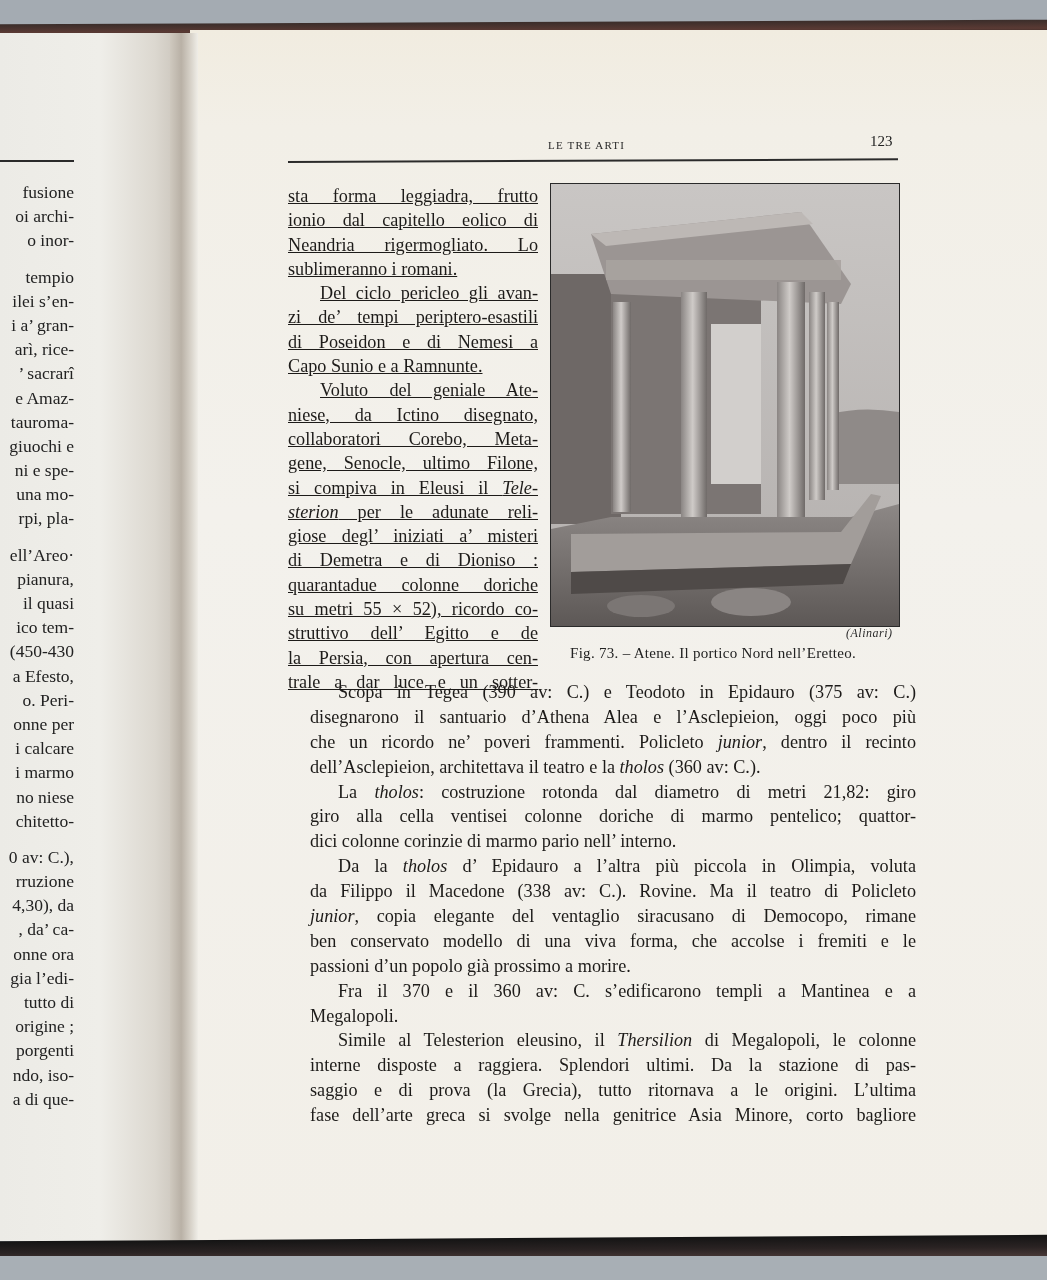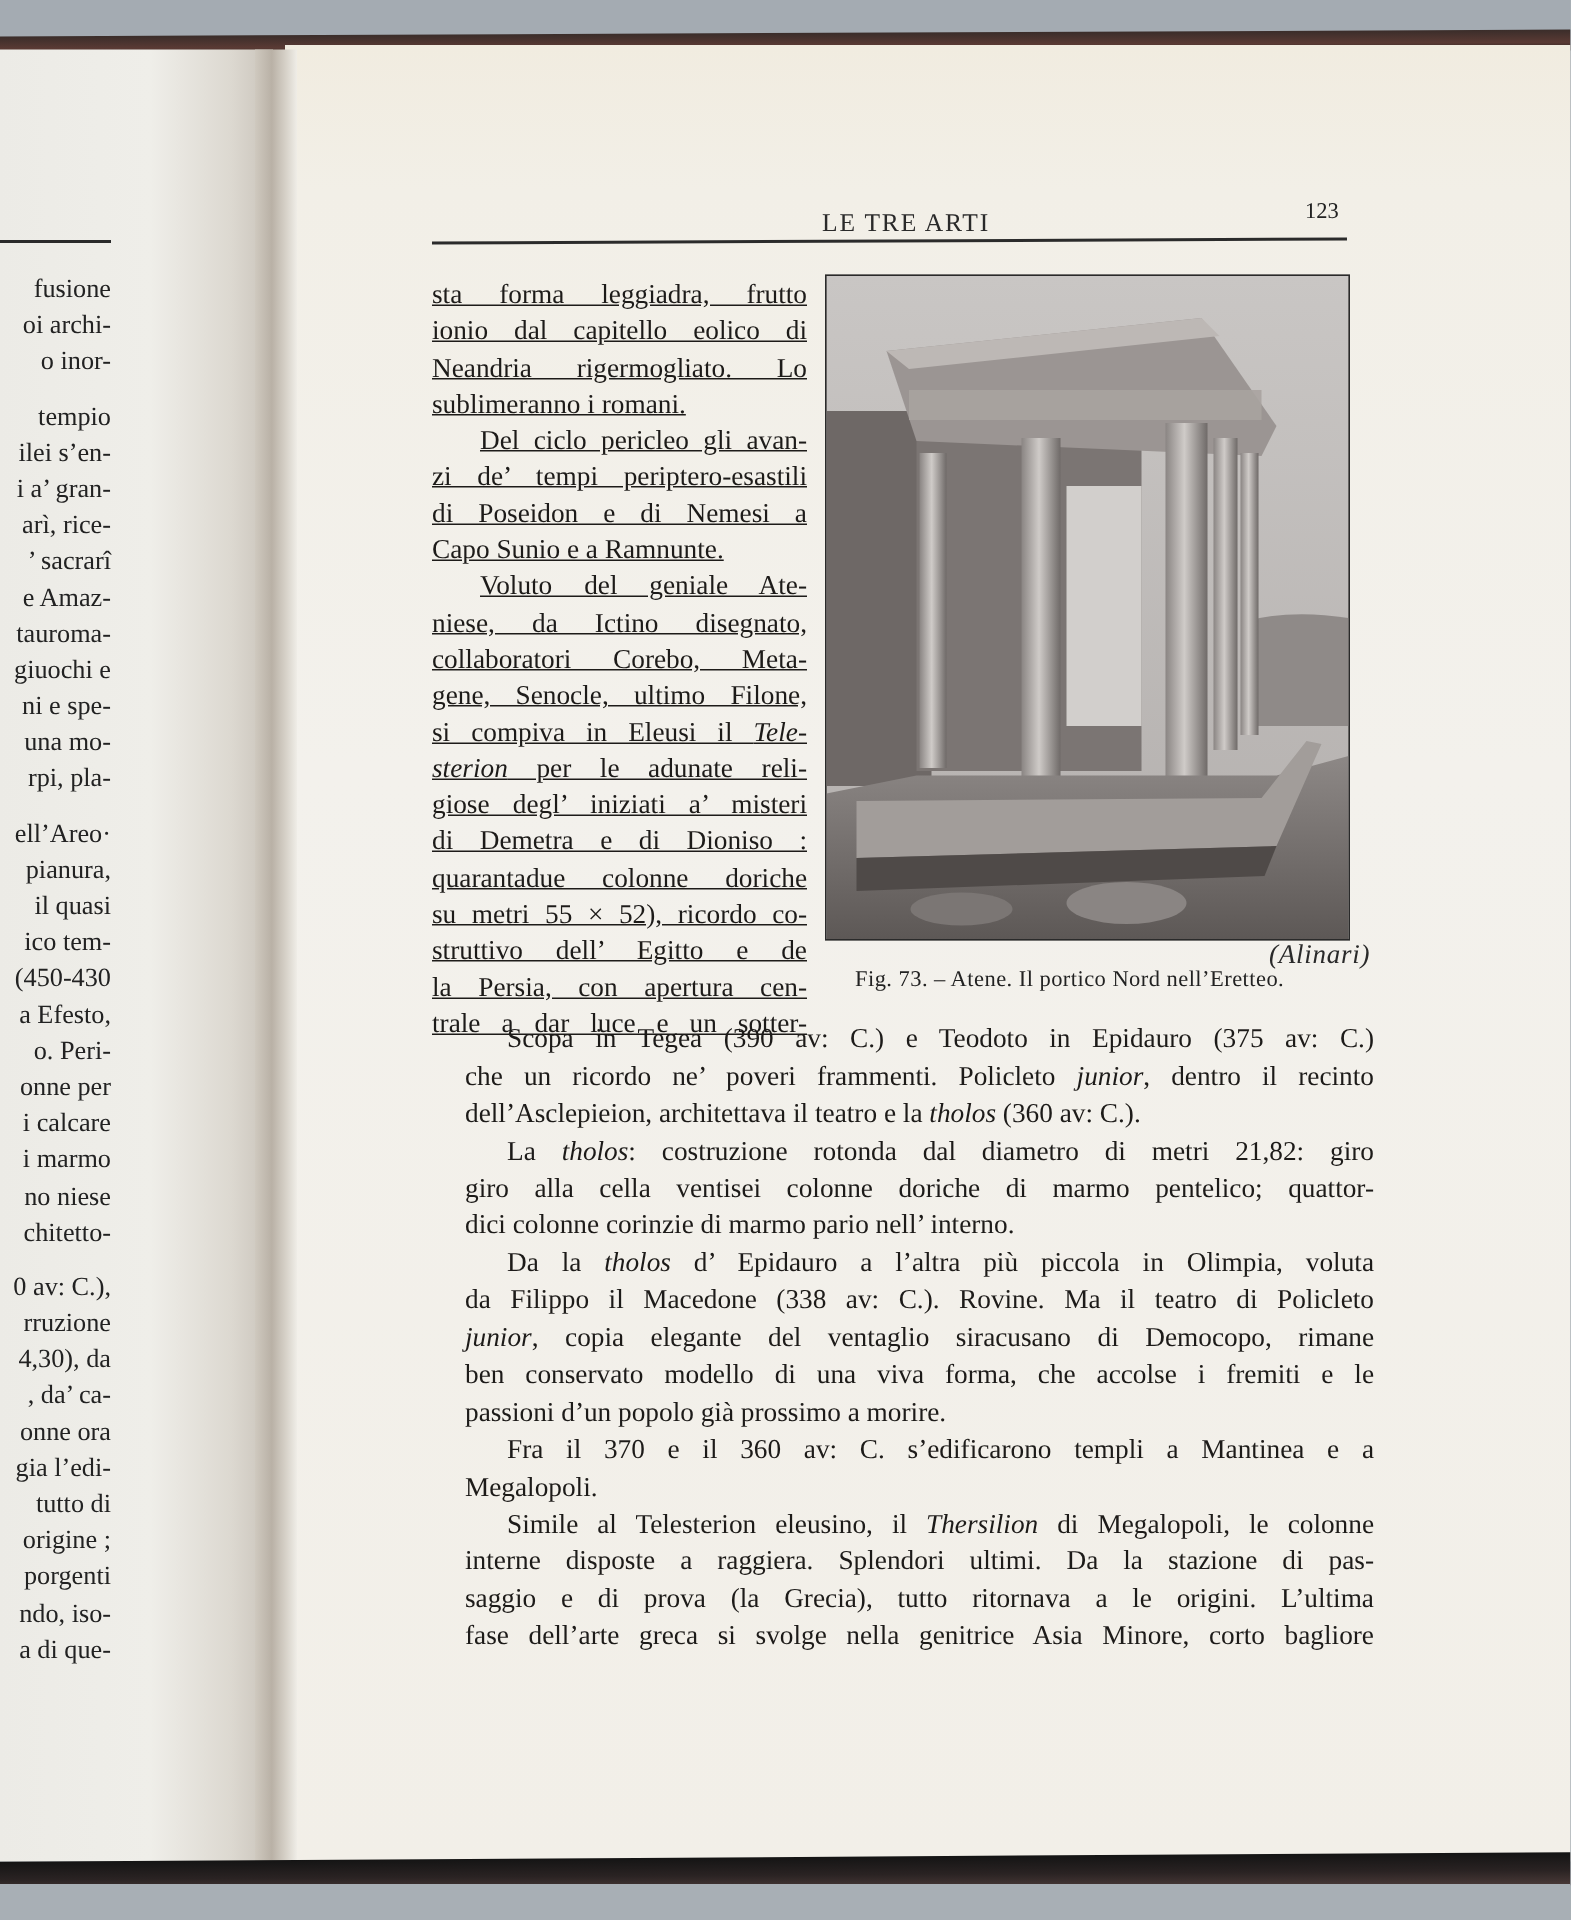--- a/index.html
+++ b/index.html
@@ -39,21 +39,21 @@
   .left-rule { position: absolute; left: 0; top: 160px; width: 74px; height: 2px; background: #2a2a2a; }
   .left-lines {
     position: absolute; right: 973px; top: 180px; text-align: right;
     font-size: 17.5px; line-height: 24.2px; white-space: nowrap; color: #222;
   }
   .left-lines div { height: 24.2px; margin-left: 28px; }
   .left-lines .gap { height: 12px; }
 
   
   .running-head {
-    position: absolute; left: 548px; top: 139px; font-size: 17px; letter-spacing: 1.2px;
+    position: absolute; left: 548px; top: 139px; font-size: 11px; letter-spacing: 1.2px;
     color: #2a2a2a;
   }
   .page-number { position: absolute; left: 870px; top: 133px; font-size: 15px; color: #222; }
   .head-rule {
     position: absolute; left: 288px; top: 161px; width: 610px; height: 2px;
     background: #2b2b2b; transform: rotate(-0.25deg); transform-origin: left;
   }
 
   
   .col-narrow {
@@ -62,21 +62,21 @@
   }
   .jl { display: block; text-align: justify; text-align-last: justify; height: 24.3px; white-space: nowrap; }
   .jl.last { text-align-last: left; }
 
   
   .figure-frame {
     position: absolute; left: 550px; top: 183px; width: 348px; height: 442px;
     border: 1.5px solid #2a2a2a; background: #8b8784; overflow: hidden;
   }
   .figure-frame svg { display: block; }
-  .fig-credit { position: absolute; left: 846px; top: 626px; font-size: 18px; font-style: italic; color: #2a2a2a; letter-spacing: 0.5px; }
+  .fig-credit { position: absolute; left: 846px; top: 626px; font-size: 12px; font-style: italic; color: #2a2a2a; letter-spacing: 0.5px; }
   .fig-caption { position: absolute; left: 570px; top: 645px; font-size: 15px; color: #222; letter-spacing: 0.3px; white-space: nowrap; }
 
   
   .col-full {
     position: absolute; left: 310px; top: 680px; width: 606px;
     font-size: 18.2px; line-height: 24.9px;
   }
   .col-full .jl { height: 24.9px; }
   .col-full .ind { padding-left: 28px; }
   em { font-style: italic; }
@@ -199,20 +199,21 @@
     <polygon points="20,388 300,380 292,400 20,410" fill="#4f4a48"></polygon>
     <ellipse cx="200" cy="418" rx="40" ry="14" fill="#8a8583"></ellipse>
     <ellipse cx="90" cy="422" rx="34" ry="11" fill="#7b7674"></ellipse>
   </svg>
 </div>
 <div class="fig-credit">(Alinari)</div>
 <div class="fig-caption">Fig. 73. – Atene. Il portico Nord nell’Eretteo.</div>
 
 <div class="col-full" id="col-full">
     <span class="jl ind">Scopa in Tegea (390 av: C.) e Teodoto in Epidauro (375 av: C.)</span>
+    <span class="jl">disegnarono il santuario d’Athena Alea e l’Asclepieion, oggi poco più</span>
     <span class="jl">che un ricordo ne’ poveri frammenti. Policleto <em>junior</em>, dentro il recinto</span>
     <span class="jl last">dell’Asclepieion, architettava il teatro e la <em>tholos</em> (360 av: C.).</span>
     <span class="jl ind">La <em>tholos</em>: costruzione rotonda dal diametro di metri 21,82: giro</span>
     <span class="jl">giro alla cella ventisei colonne doriche di marmo pentelico; quattor-</span>
     <span class="jl last">dici colonne corinzie di marmo pario nell’ interno.</span>
     <span class="jl ind">Da la <em>tholos</em> d’ Epidauro a l’altra più piccola in Olimpia, voluta</span>
     <span class="jl">da Filippo il Macedone (338 av: C.). Rovine. Ma il teatro di Policleto</span>
     <span class="jl"><em>junior</em>, copia elegante del ventaglio siracusano di Democopo, rimane</span>
     <span class="jl">ben conservato modello di una viva forma, che accolse i fremiti e le</span>
     <span class="jl last">passioni d’un popolo già prossimo a morire.</span>

